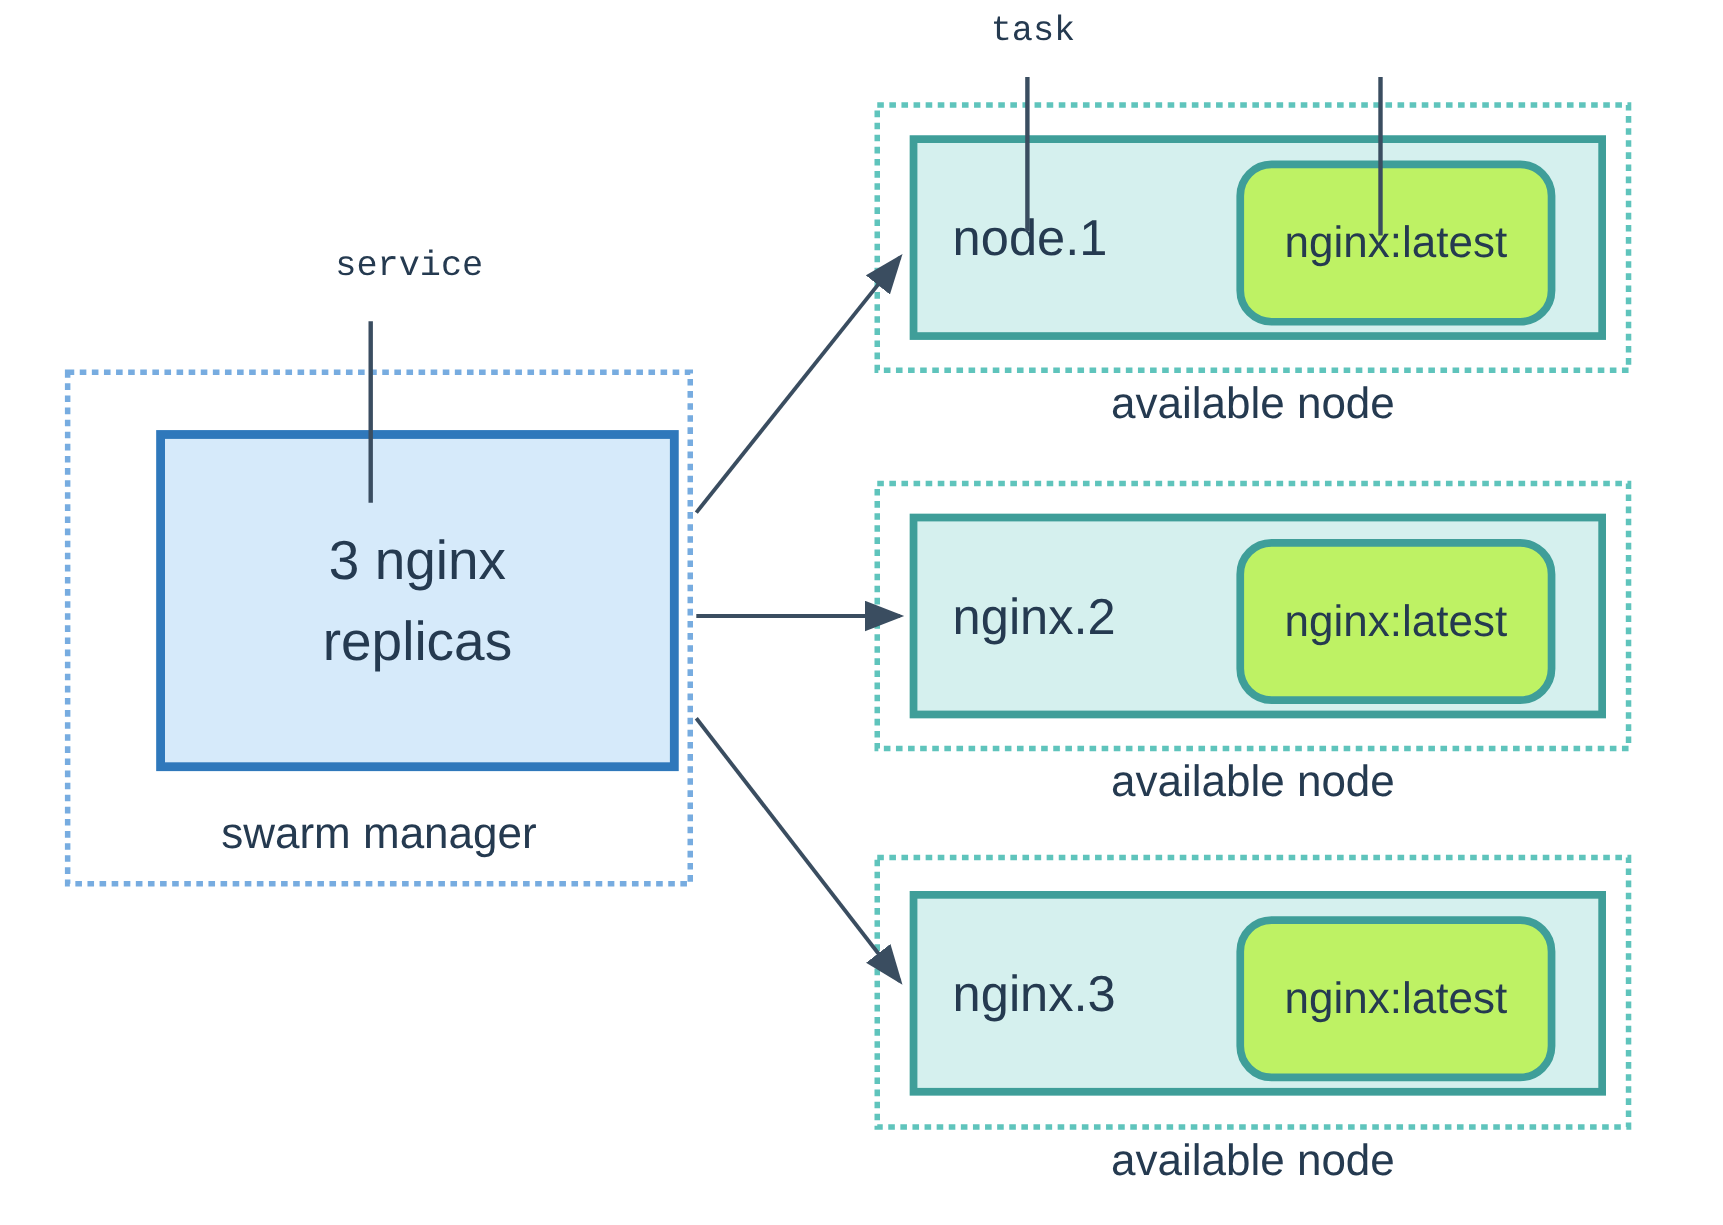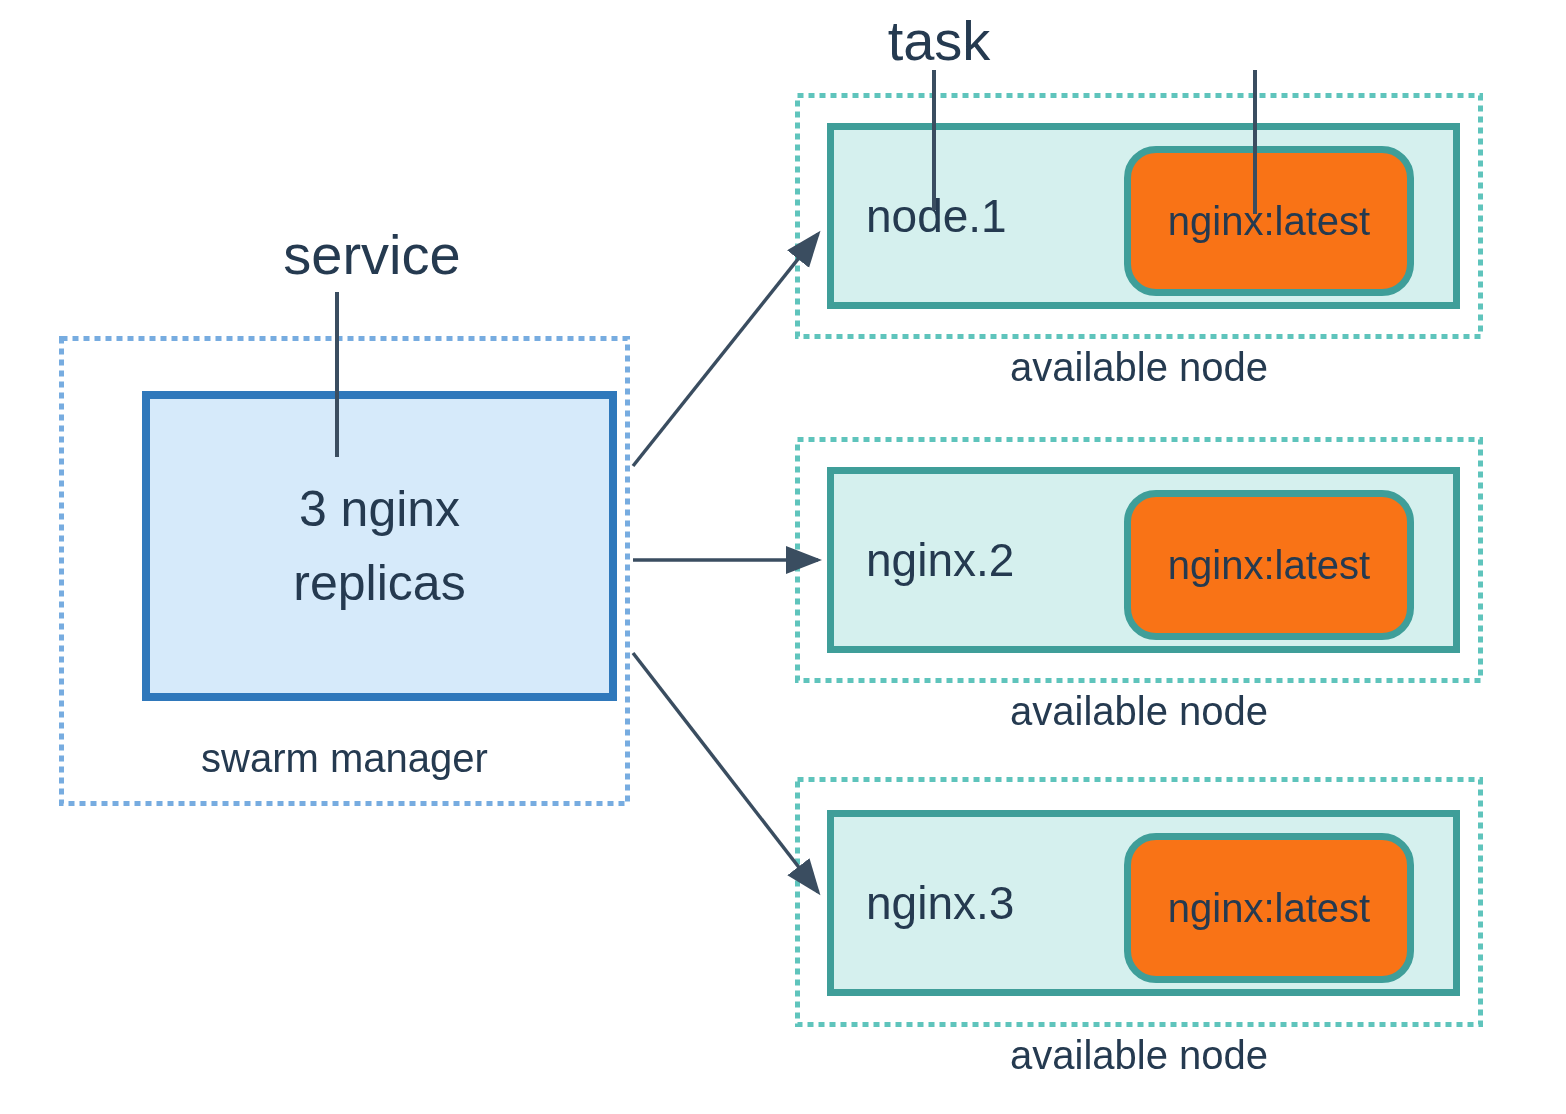--- a/index.html
+++ b/index.html
@@ -33,25 +33,26 @@
     left: 0; top: 0;
     width: 1566px; height: 1114px;
     pointer-events: none;
     z-index: 5;
   }
 
   
   .float-label {
     position: absolute;
     transform: translateX(-50%);
-    font-size: 56px;
+    font-size: 32px;
     line-height: 1.1;
     color: var(--navy);
     white-space: nowrap;
     z-index: 2;
+    font-family: Liberation Mono, monospace;
   }
 
   
   .swarm-area {
     position: absolute;
     left: 59px; top: 336px;
     width: 571px; height: 470px;
     z-index: 1;
   }
   .service-box {
@@ -103,21 +104,21 @@
     display: flex;
     align-items: center;
     font-size: 46px;
     color: var(--navy);
     white-space: nowrap;
   }
   .container-box {
     position: absolute;
     left: 290px; top: 16px;
     width: 290px; height: 150px;
-    background: #f97316;
+    background: #bef264;
     border: 7px solid var(--teal-border);
     border-radius: 32px;
     display: flex;
     align-items: center;
     justify-content: center;
     font-size: 40px;
     color: var(--navy);
     white-space: nowrap;
   }
   .node-caption {

